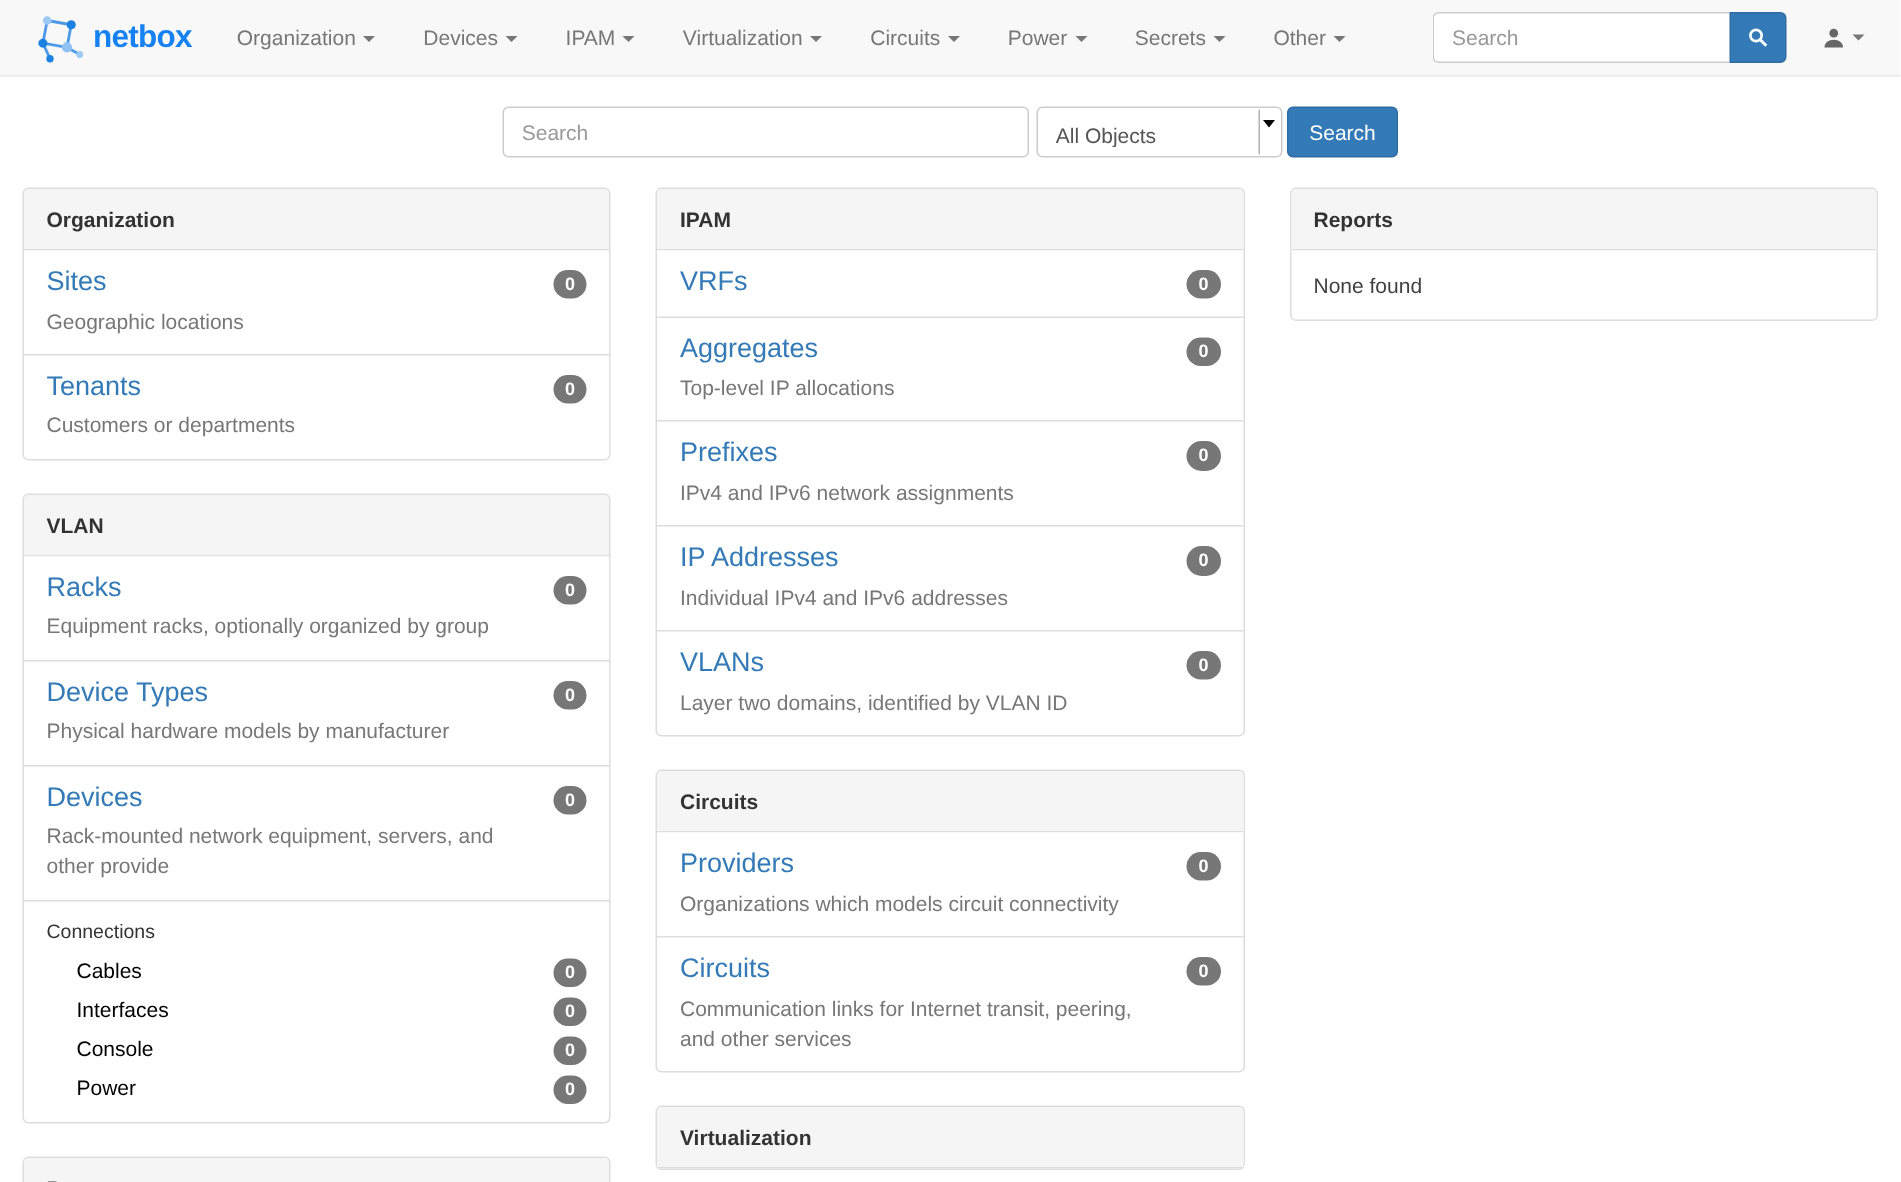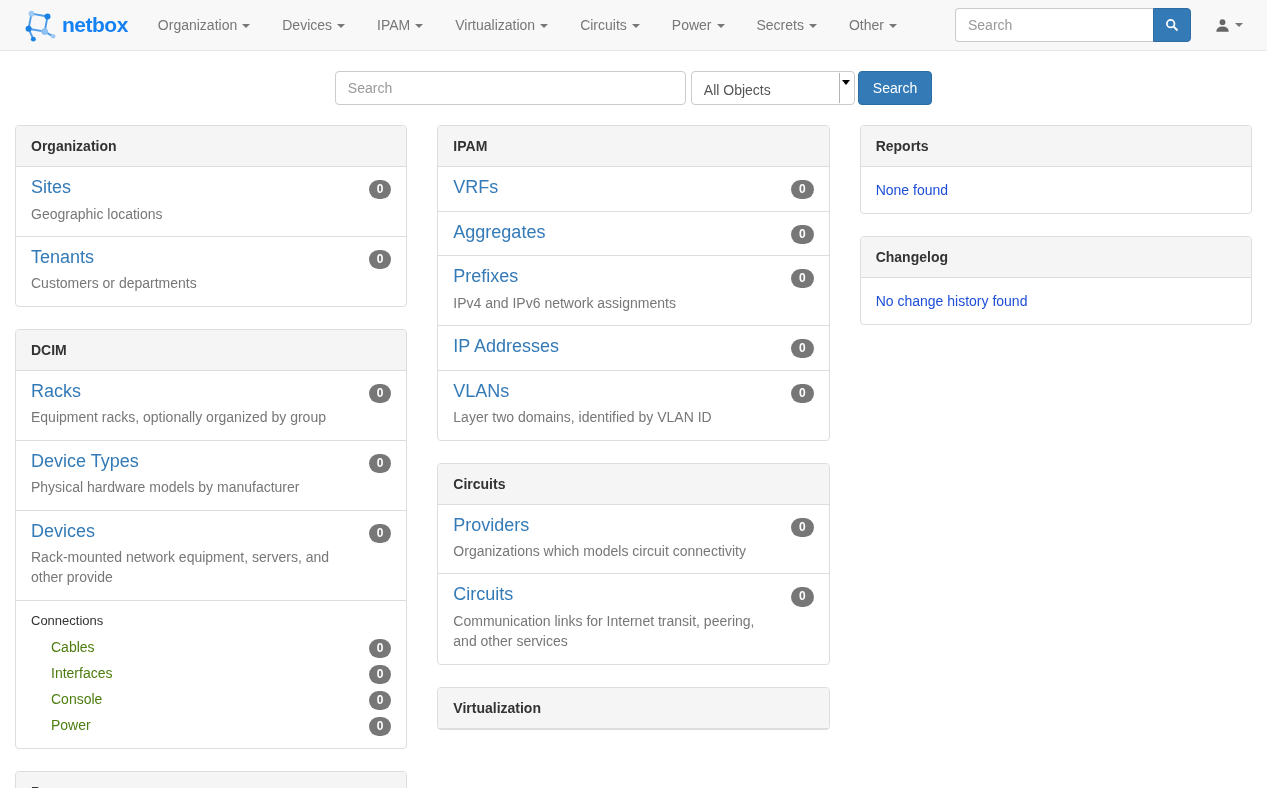--- a/index.html
+++ b/index.html
@@ -157,23 +157,23 @@
     float: right;
     background: #777; color: #fff;
     font-size: 12px; font-weight: bold;
     padding: 3px 8px; border-radius: 10px;
     margin-top: 3px; line-height: 1.1;
     min-width: 10px; text-align: center;
   }
   .conn-section { padding: 10px 0 10px 0; border-top: 1px solid #ddd; }
   .conn-title { font-size: 13px; color: #333; padding: 2px 15px 6px 15px; }
   .conn-row { padding: 5px 15px 5px 35px; position: relative; }
-  .conn-link { color: #4d7c0f; font-size: 14px; cursor: pointer; }
+  .conn-link { color: #000000; font-size: 14px; cursor: pointer; }
   .conn-row .badge { margin-top: 0; }
-  .panel-empty-body { padding: 15px; color: #1d4ed8; }
+  .panel-empty-body { padding: 15px; color: #404040; }
 </style>
 </head>
 <body>
 
 <nav class="navbar">
   <div class="brand">
     <span style="display:inline-flex;">
       <svg width="34" height="36" viewBox="0 0 36 38">
         <g stroke="#4d9be8" stroke-width="2">
           <line x1="10" y1="7" x2="27" y2="10"></line>
@@ -256,21 +256,21 @@
         <div class="item-desc">Geographic locations</div>
       </div>
       <div class="panel-item">
         <span class="badge">0</span>
         <a class="item-title">Tenants</a>
         <div class="item-desc">Customers or departments</div>
       </div>
     </div>
 
     <div class="panel">
-      <div class="panel-heading">DCIM</div>
+      <div class="panel-heading">VLAN</div>
       <div class="panel-item panel-body-first">
         <span class="badge">0</span>
         <a class="item-title">Racks</a>
         <div class="item-desc">Equipment racks, optionally organized by group</div>
       </div>
       <div class="panel-item">
         <span class="badge">0</span>
         <a class="item-title">Device Types</a>
         <div class="item-desc">Physical hardware models by manufacturer</div>
       </div>
@@ -311,29 +311,31 @@
 
     <div class="panel">
       <div class="panel-heading">IPAM</div>
       <div class="panel-item panel-body-first">
         <span class="badge">0</span>
         <a class="item-title">VRFs</a>
       </div>
       <div class="panel-item">
         <span class="badge">0</span>
         <a class="item-title">Aggregates</a>
+        <div class="item-desc">Top-level IP allocations</div>
       </div>
       <div class="panel-item">
         <span class="badge">0</span>
         <a class="item-title">Prefixes</a>
         <div class="item-desc">IPv4 and IPv6 network assignments</div>
       </div>
       <div class="panel-item">
         <span class="badge">0</span>
         <a class="item-title">IP Addresses</a>
+        <div class="item-desc">Individual IPv4 and IPv6 addresses</div>
       </div>
       <div class="panel-item">
         <span class="badge">0</span>
         <a class="item-title">VLANs</a>
         <div class="item-desc">Layer two domains, identified by VLAN ID</div>
       </div>
     </div>
 
     <div class="panel">
       <div class="panel-heading">Circuits</div>
@@ -356,19 +358,15 @@
 
   </div>
 
   <div class="col">
 
     <div class="panel">
       <div class="panel-heading">Reports</div>
       <div class="panel-empty-body">None found</div>
     </div>
 
-    <div class="panel">
-      <div class="panel-heading">Changelog</div>
-      <div class="panel-empty-body">No change history found</div>
-    </div>
 
   </div>
 </div>
 
 </body></html>

